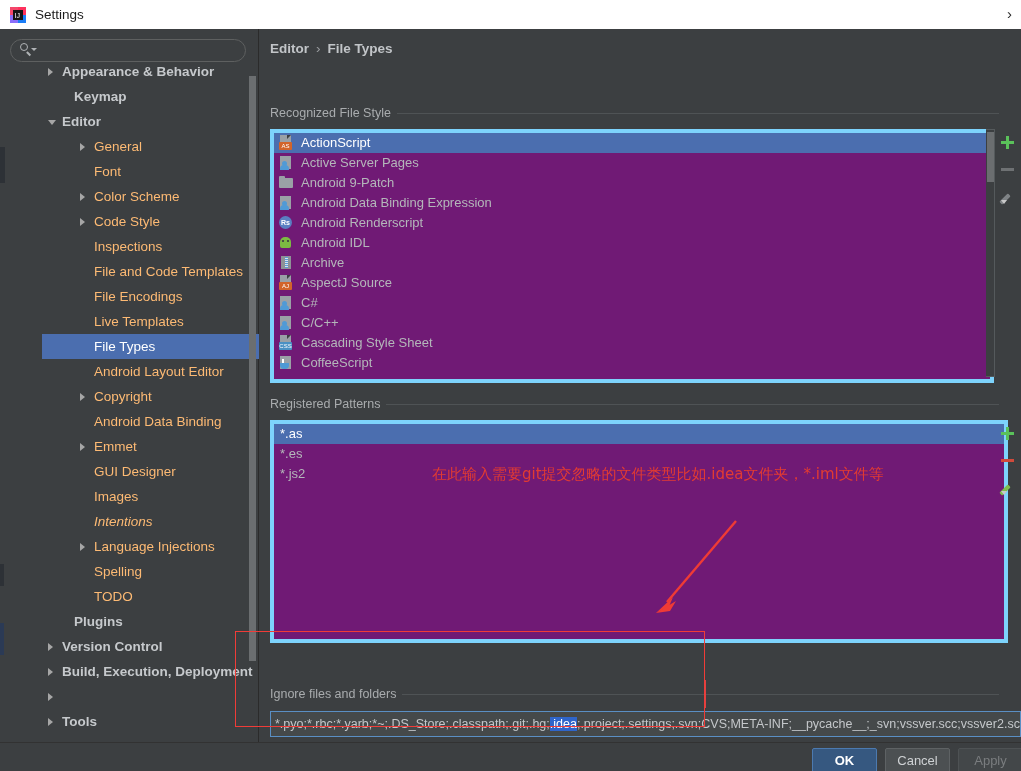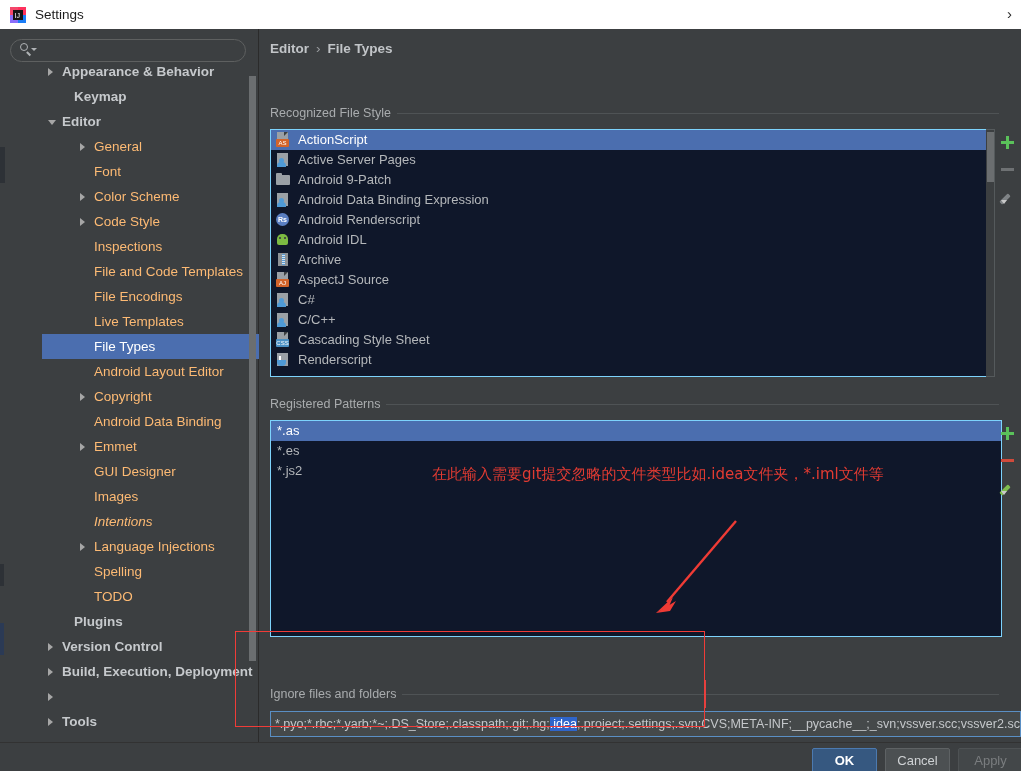--- a/index.html
+++ b/index.html
@@ -70,21 +70,21 @@
   .leftstrip3{position:absolute;left:0;top:594px;width:4px;height:32px;background:#2b3a55;}
 
   
   .content{position:absolute;left:259px;top:29px;width:762px;height:713px;background:#3c3f41;}
   .breadcrumb{position:absolute;left:11px;top:12px;font-size:13.5px;font-weight:bold;color:#c2c5c8;}
   .breadcrumb .sep{font-weight:normal;color:#9a9d9f;margin:0 7px;}
 
   .group-label{position:absolute;font-size:12.5px;color:#a9acae;background:#3c3f41;padding-right:6px;z-index:2;}
   .group-line{position:absolute;height:1px;background:#4f5355;}
 
-  .listbox{position:absolute;background:#0f172a;border:1px solid #7dd3fc;overflow:hidden;}
+  .listbox{position:absolute;background:#701a75;border:4px solid #7dd3fc;overflow:hidden;}
   .lrow{height:20px;line-height:20px;white-space:nowrap;position:relative;padding-left:6px;}
   .lrow.sel{background:#4b6eaf;}
   .lrow .rtxt{position:absolute;left:27px;top:0;font-size:13px;color:#b4b7ba;}
   .lrow.sel .rtxt{color:#ffffff;}
   .prow .rtxt{left:6px;}
   .ficon{position:absolute;left:4px;top:2px;width:16px;height:16px;}
 
   
   .ic-doc{position:absolute;left:2px;top:0px;width:11px;height:14px;background:#9aa0a6;}
   .ic-doc:after{content:"";position:absolute;right:0;top:0;border-left:4px solid #3c3f41;border-bottom:4px solid transparent;}
@@ -412,21 +412,21 @@
           </span>
           <span class="rtxt">Cascading Style Sheet</span>
         </div>
         <div class="lrow">
           <span class="ficon">
             <span class="ic-coffee">
               <span class="st"></span>
               <span class="cup"></span>
             </span>
           </span>
-          <span class="rtxt">Renderscript</span>
+          <span class="rtxt">CoffeeScript</span>
         </div>
       </div>
     <div class="listscroll" style="left:727px;top:100px;height:246px;border-top:1px solid #555a5c;border-bottom:1px solid #555a5c;border-right:1px solid #555a5c;">
       <div class="thumb" style="top:2px;height:50px;"></div>
     </div>
 
     <div class="rail" id="recognized-rail" style="left:736px;top:100px;">
         <div class="rbtn">
           <span class="plus-h"></span>
           <span class="plus-v"></span>

